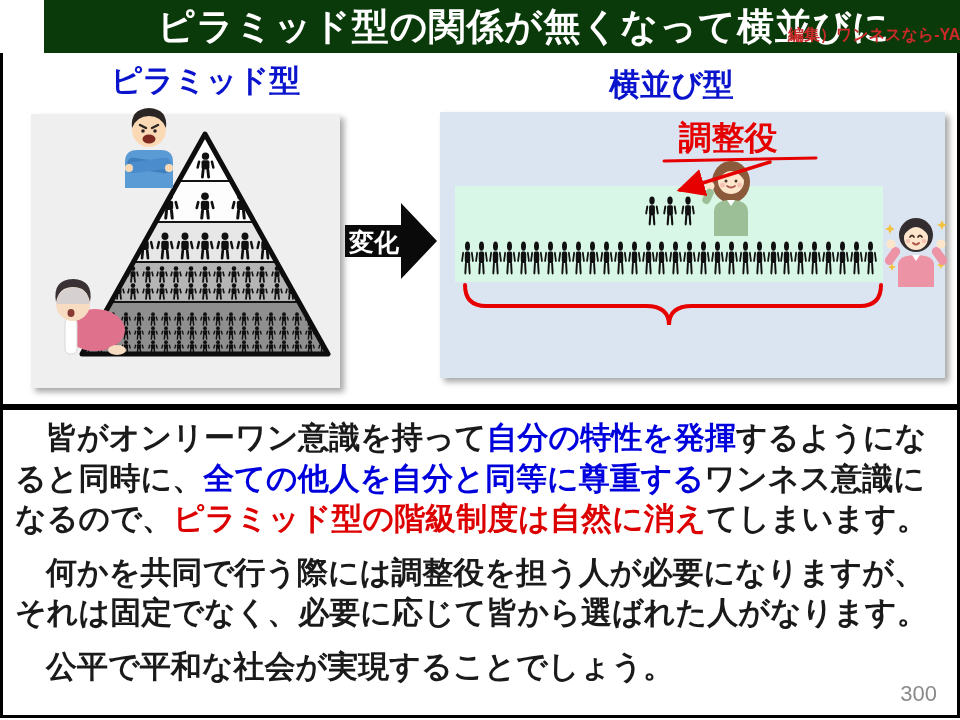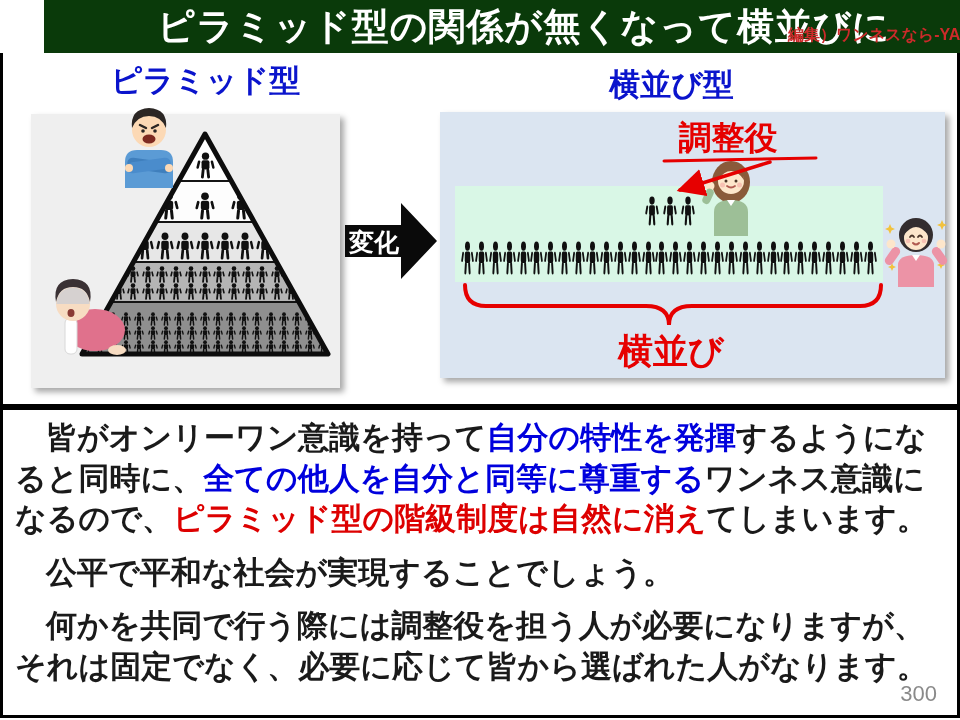--- a/index.html
+++ b/index.html
@@ -586,24 +586,23 @@
         <defs>
           <marker id="arrhead" markerWidth="10" markerHeight="10" refX="7" refY="4" orient="auto">
             <path d="M0,0 L8,4 L0,8 Z" fill="#e60000"></path>
           </marker>
         </defs>
         <path d="M224,49 L376,46" stroke="#e60000" stroke-width="3" fill="none" stroke-linecap="round"></path>
         <path d="M330,50 L240,78" stroke="#e60000" stroke-width="3.5" fill="none" stroke-linecap="round" marker-end="url(#arrhead)"></path>
         <path d="M25,173 Q25,194 46,194 L206,194 Q229,194 229,213 Q229,194 252,194 L420,194 Q441,194 441,173" stroke="#e60000" stroke-width="4" fill="none" stroke-linecap="round"></path>
       </svg>
 
-      <div class="flat-label">横並び</div>
     </div>
   </section>
 
   <section class="lower">
     <p class="body-para"><span class="seg-black">　皆がオンリーワン意識を持って</span><span class="seg-blue">自分の特性を発揮</span><span class="seg-black">するようになると同時に、</span><span class="seg-blue">全ての他人を自分と同等に尊重する</span><span class="seg-black">ワンネス意識になるので、</span><span class="seg-red">ピラミッド型の階級制度は自然に消え</span><span class="seg-black">てしまいます。</span></p>
+    <p class="body-para"><span class="seg-black">　何かを共同で行う際には調整役を担う人が必要になりますが、それは固定でなく、必要に応じて皆から選ばれた人がなります。</span></p>
     <p class="body-para"><span class="seg-black">　公平で平和な社会が実現することでしょう。</span></p>
-    <p class="body-para"><span class="seg-black">　何かを共同で行う際には調整役を担う人が必要になりますが、それは固定でなく、必要に応じて皆から選ばれた人がなります。</span></p>
     <div class="page-number">300</div>
   </section>
 
 </div>
 
 </body></html>

